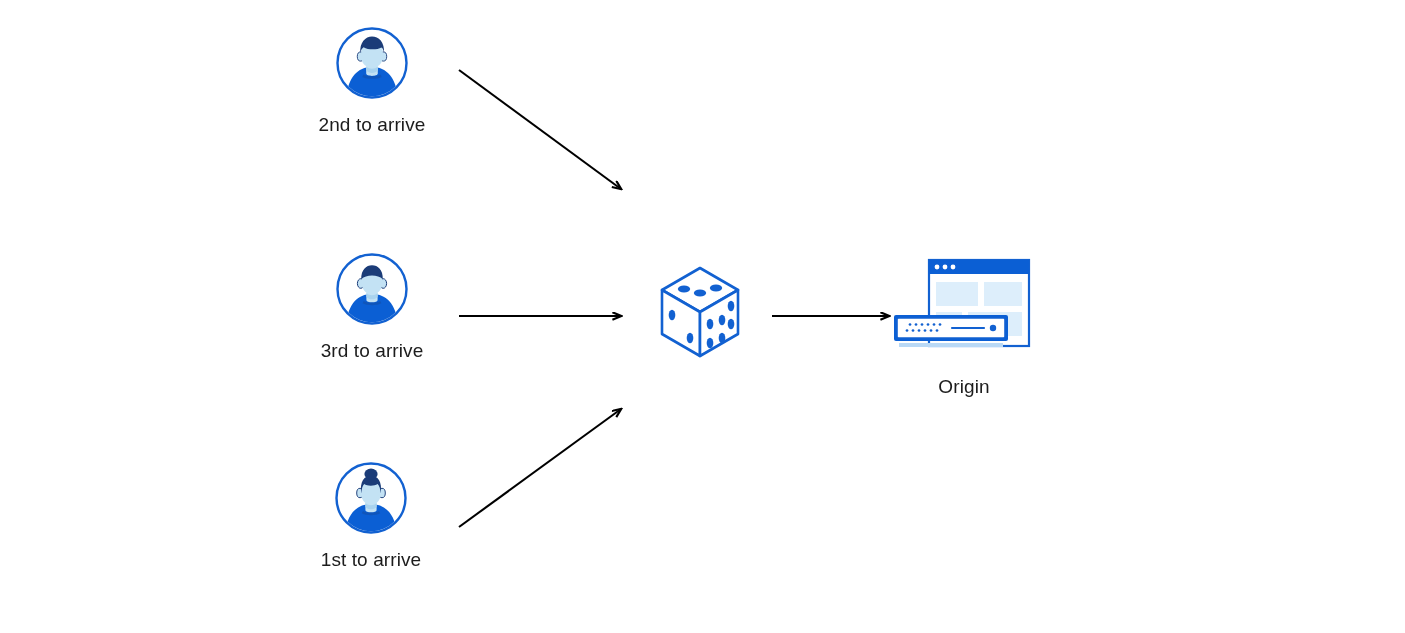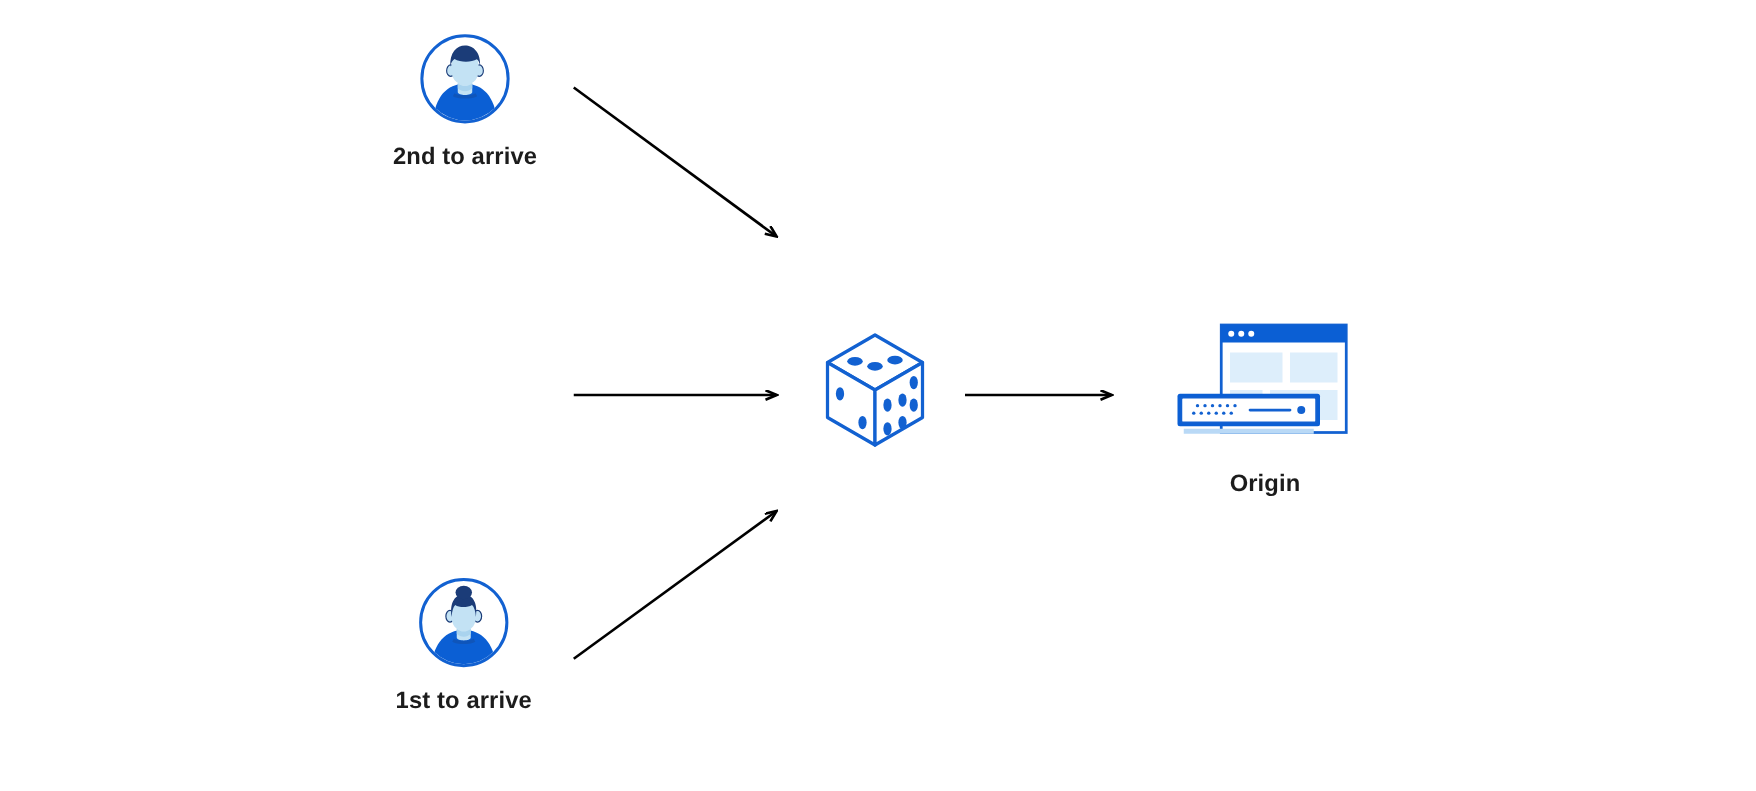--- a/index.html
+++ b/index.html
@@ -33,26 +33,26 @@
     line-height: 22px;
     color: #1c1c1c;
     white-space: nowrap;
     text-align: center;
     margin-top: 10px;
     letter-spacing: 0.1px;
   }
   .icon-box {
     position: relative;
   }
-  .avatar-node { width: 160px; font-weight: bold; }
+  .avatar-node { width: 160px; }
   .avatar-1 { left: 292px; top: 26px; }
   .avatar-2 { left: 292px; top: 252px; }
   .avatar-3 { left: 291px; top: 461px; }
   .dice-node { left: 652px; top: 262px; width: 96px; }
-  .origin-node { left: 932px; top: 252px; width: 160px; font-weight: bold; }
+  .origin-node { left: 884px; top: 252px; width: 160px; }
   .arrows {
     position: absolute;
     left: 0; top: 0;
     width: 1405px;
     height: 633px;
     pointer-events: none;
   }
 </style>
 </head>
 <body>
@@ -93,20 +93,43 @@
           <path d="M25.3 27.5 C24.4 16 30.5 10.4 37 10.4 C43.6 10.4 49.8 15.6 49.1 27.6
                    C48.9 24.4 47.8 22.2 46.4 21.4 C42.4 23.9 33.5 24.2 28.6 21.2
                    C27 22.2 25.8 24.2 25.3 27.5 Z" fill="#1b3c78"></path>
           <path d="M28.5 48.5 c2.6 2 14.4 2 17 0 l1.2 2.4 c-3.6 2.6 -15.8 2.6 -19.4 0 Z" fill="#1b3c78" opacity="0.28"></path>
         </g>
       </svg>
     </div>
     <div class="node-label">2nd to arrive</div>
   </div>
 
+  <div class="node avatar-node avatar-2">
+    <div class="icon-box">
+      <svg width="74" height="74" viewBox="0 0 74 74">
+        <circle cx="37" cy="37" r="34.5" fill="#ffffff" stroke="#1261d1" stroke-width="2.4"></circle>
+        <clipPath id="clipB">
+            <circle cx="37" cy="37" r="33.3"></circle>
+          </clipPath>
+        <g clip-path="url(#clipB)">
+          <path d="M37 42 C22 42 13 53 11 72 L63 72 C61 53 52 42 37 42 Z" fill="#0b5fd4"></path>
+          <path d="M31.4 35 h11.2 v13 c0 3.1 -11.2 3.1 -11.2 0 Z" fill="#c3e2f4"></path>
+          <path d="M31.4 41 c2.9 3 8.3 3 11.2 0 v4 c-2.9 3.1 -8.3 3.1 -11.2 0 Z" fill="#a9d3ee"></path>
+          <ellipse cx="25.8" cy="31.5" rx="3.4" ry="4.8" fill="#c3e2f4" stroke="#1b3c78" stroke-width="1"></ellipse>
+          <ellipse cx="48.2" cy="31.5" rx="3.4" ry="4.8" fill="#c3e2f4" stroke="#1b3c78" stroke-width="1"></ellipse>
+          <path d="M26.5 29.5 C26.5 19.5 31.5 14.5 37 14.5 C42.5 14.5 47.5 19.5 47.5 29.5
+                   C47.5 37 44 42 37 42 C30 42 26.5 37 26.5 29.5 Z" fill="#c3e2f4"></path>
+          <path d="M26.2 27.2 C26 17.8 31.2 13.2 37 13.2 C42.9 13.2 48.1 17.8 47.8 27.2
+                   C45.2 24.8 41.4 23.6 37 23.6 C32.6 23.6 28.9 24.8 26.2 27.2 Z" fill="#1b3c78"></path>
+          <path d="M28.8 49 c2.6 2 13.8 2 16.4 0 l1.2 2.3 c-3.5 2.5 -15.3 2.5 -18.8 0 Z" fill="#1b3c78" opacity="0.28"></path>
+        </g>
+      </svg>
+    </div>
+    <div class="node-label">3rd to arrive</div>
+  </div>
 
   <div class="node avatar-node avatar-3">
     <div class="icon-box">
       <svg width="74" height="74" viewBox="0 0 74 74">
         <circle cx="37" cy="37" r="34.5" fill="#ffffff" stroke="#1261d1" stroke-width="2.4"></circle>
         <clipPath id="clipC">
             <circle cx="37" cy="37" r="33.3"></circle>
           </clipPath>
         <g clip-path="url(#clipC)">
           <path d="M37 43 C22 43 13 54 11 72 L63 72 C61 54 52 43 37 43 Z" fill="#0b5fd4"></path>

